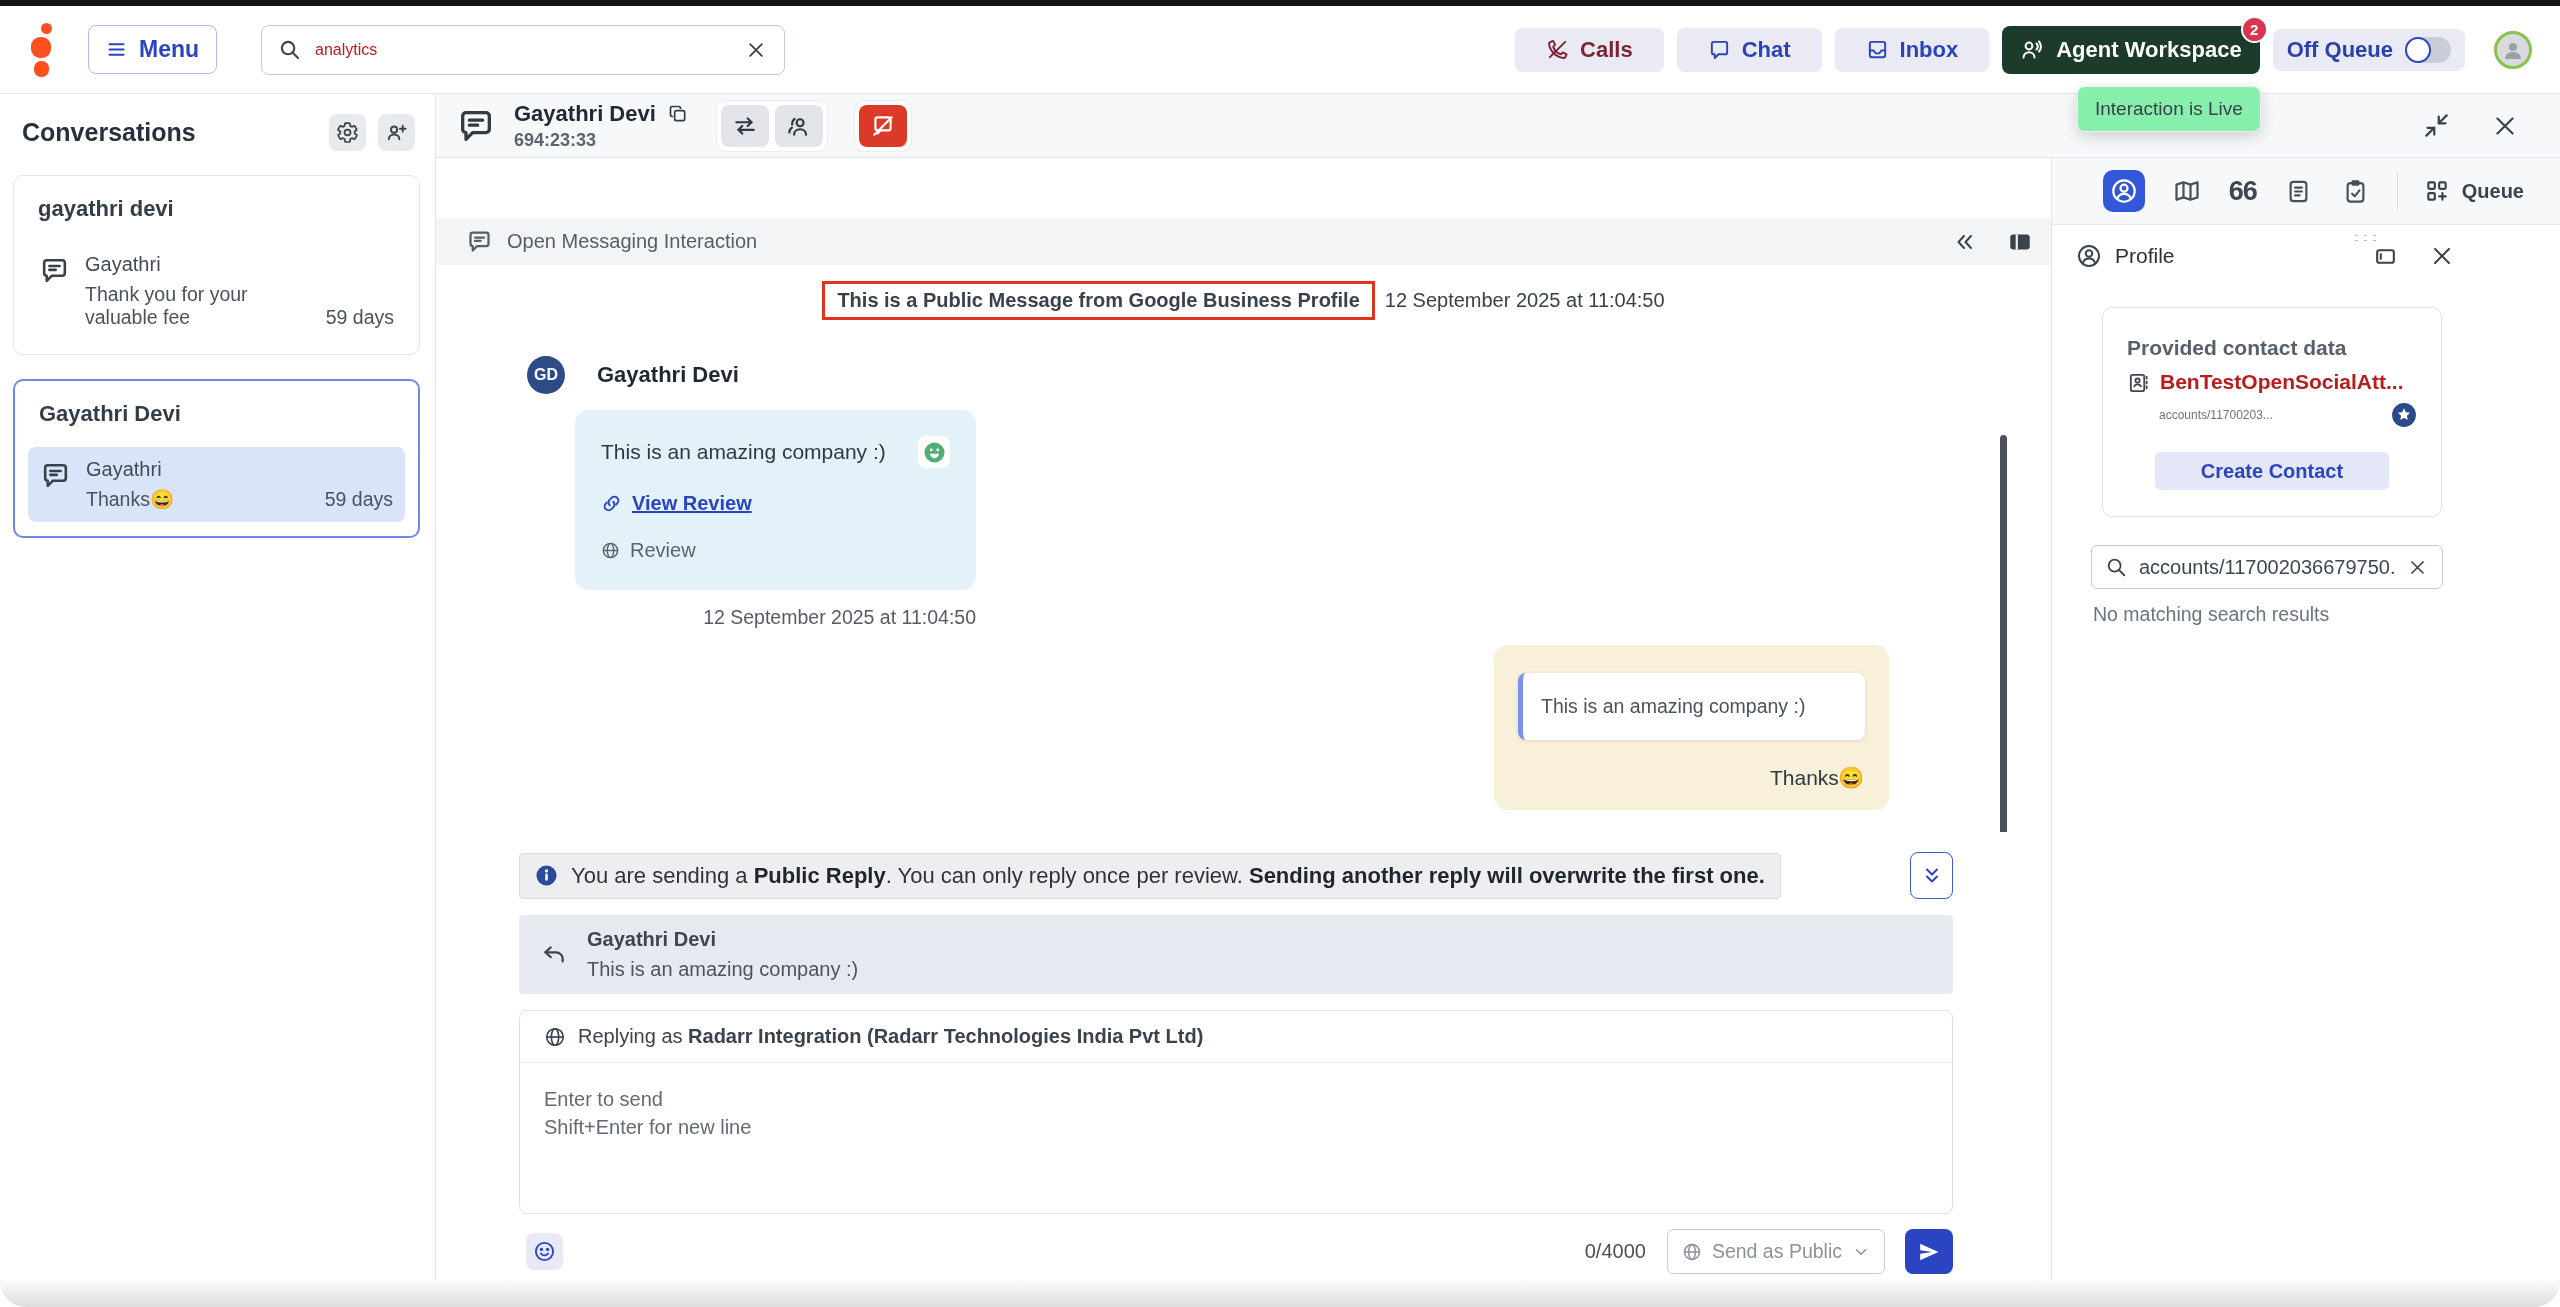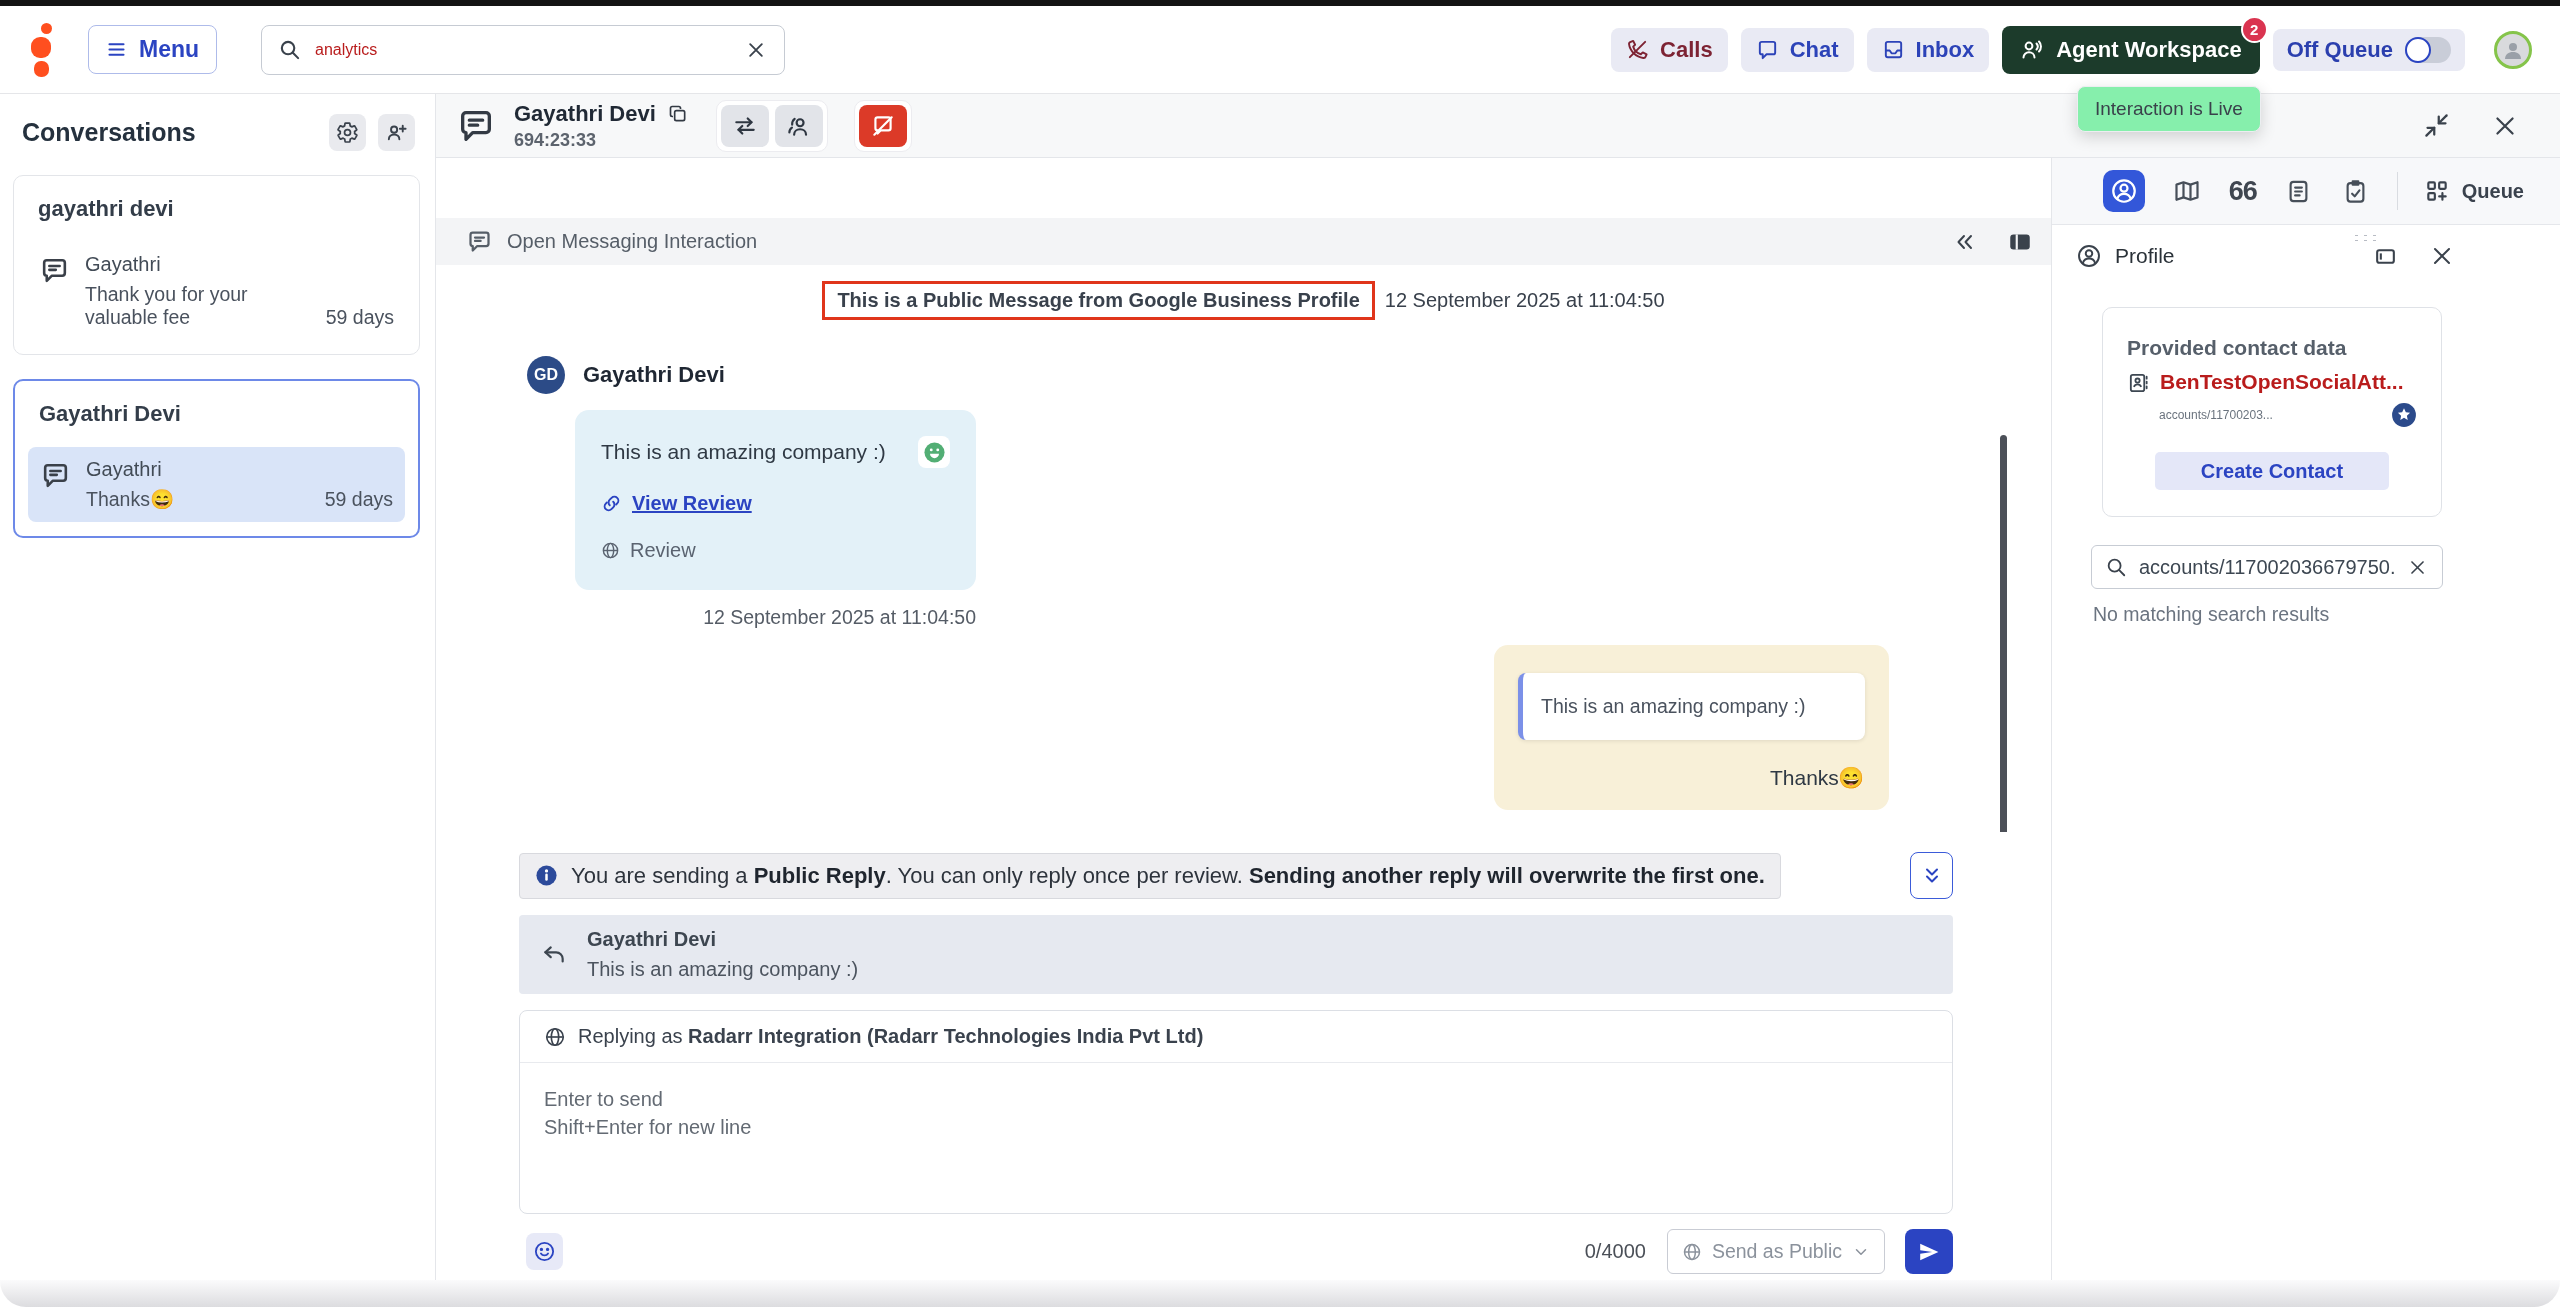--- a/index.html
+++ b/index.html
@@ -19,21 +19,21 @@
   .logo .b1 { width:11px; height:11px; border-radius:50%; background:#FF4F1F; align-self:flex-end; margin-right:2px;}
   .logo .b2 { width:20px; height:21px; border-radius:9px; background:#FF4F1F; }
   .logo .b3 { width:15px; height:16px; border-radius:7px; background:#FF4F1F; }
   .menu-btn { margin-left:34px; display:flex; align-items:center; gap:12px; padding:10px 17px;
       background:#fff; border:1.5px solid #aebbea; border-radius:8px; color:#2b44c2;
       font-size:23px; font-weight:bold; cursor:pointer; }
   .global-search { margin-left:44px; width:524px; height:50px; border:1.5px solid #c6cbd3; border-radius:8px;
       display:flex; align-items:center; gap:14px; padding:0 16px; background:#fff; }
   .global-search input { border:none; outline:none; flex:1; font-size:16px; color:#b91c1c; font-family:Liberation Sans, sans-serif; background:transparent;}
   .pill-btn { display:flex; align-items:center; gap:11px; background:#e9eaf4; border:none;
-      border-radius:8px; padding:9px 15px; font-size:22px; font-weight:bold; cursor:pointer; }
+      border-radius:8px; padding:9px 31px; font-size:22px; font-weight:bold; cursor:pointer; }
   .pill-btn.calls { color:#7d2333; }
   .pill-btn.blue { color:#2c43b8; }
   .nav-group { display:flex; align-items:center; gap:13px; }
   .workspace-btn { position:relative; display:flex; align-items:center; gap:12px; background:#1c3b2b;
       color:#fff; border:none; border-radius:8px; padding:11px 18px; font-size:22px; font-weight:bold; cursor:pointer; }
   .ws-badge { position:absolute; top:-10px; right:-8px; width:27px; height:27px; border-radius:50%;
       background:#da3450; border:2px solid #fff; color:#fff; font-size:15px; font-weight:bold;
       display:flex; align-items:center; justify-content:center; }
   .offqueue { display:flex; align-items:center; gap:12px; background:#e9eaf4; border-radius:8px;
       padding:8px 14px; color:#2b3fae; font-size:22px; font-weight:bold; }
@@ -87,21 +87,21 @@
   .panel-title { font-size:20px; color:#565e68; }
   .panel-head-icons { margin-left:auto; display:flex; align-items:center; gap:26px; }
   .ghost-btn { background:none; border:none; padding:2px; cursor:pointer; color:#3a424c; }
 
   .messages { flex:1; position:relative; padding-top:16px; overflow:hidden; }
   .source-row { display:flex; justify-content:center; align-items:center; gap:10px; }
   .source-box { border:3px solid #e0351b; background:#fff; padding:5px 12px; font-size:20px; font-weight:bold; color:#39414c; }
   .source-time { font-size:20px; color:#39414c; }
 
   .msg-in { margin:36px 0 0 91px; width:470px; }
-  .msg-head { display:flex; align-items:center; gap:18px; }
+  .msg-head { display:flex; align-items:center; gap:32px; }
   .msg-avatar { width:38px; height:38px; border-radius:50%; background:#2c4b87; color:#fff;
       font-size:16px; font-weight:bold; display:flex; align-items:center; justify-content:center; flex-shrink:0;}
   .msg-name { font-size:22px; font-weight:bold; color:#1f2733; }
   .bubble-in { margin:16px 0 0 48px; width:401px; background:#e3f1f8; border-radius:14px; padding:26px 26px 28px; }
   .bubble-in .row1 { display:flex; align-items:flex-start; gap:16px; }
   .bubble-in .msg-text { font-size:21px; color:#2f3944; flex:1; padding-top:4px;}
   .sentiment { width:32px; height:32px; background:#fff; border-radius:8px; display:flex; align-items:center; justify-content:center; flex-shrink:0;}
   .review-link-row { display:flex; align-items:center; gap:10px; margin-top:24px; color:#2b44c2; cursor:pointer;}
   .review-link { font-size:20px; font-weight:bold; color:#2b44c2; text-decoration:underline; }
   .channel-row { display:flex; align-items:center; gap:10px; margin-top:24px; color:#5a6370; font-size:20px; }

